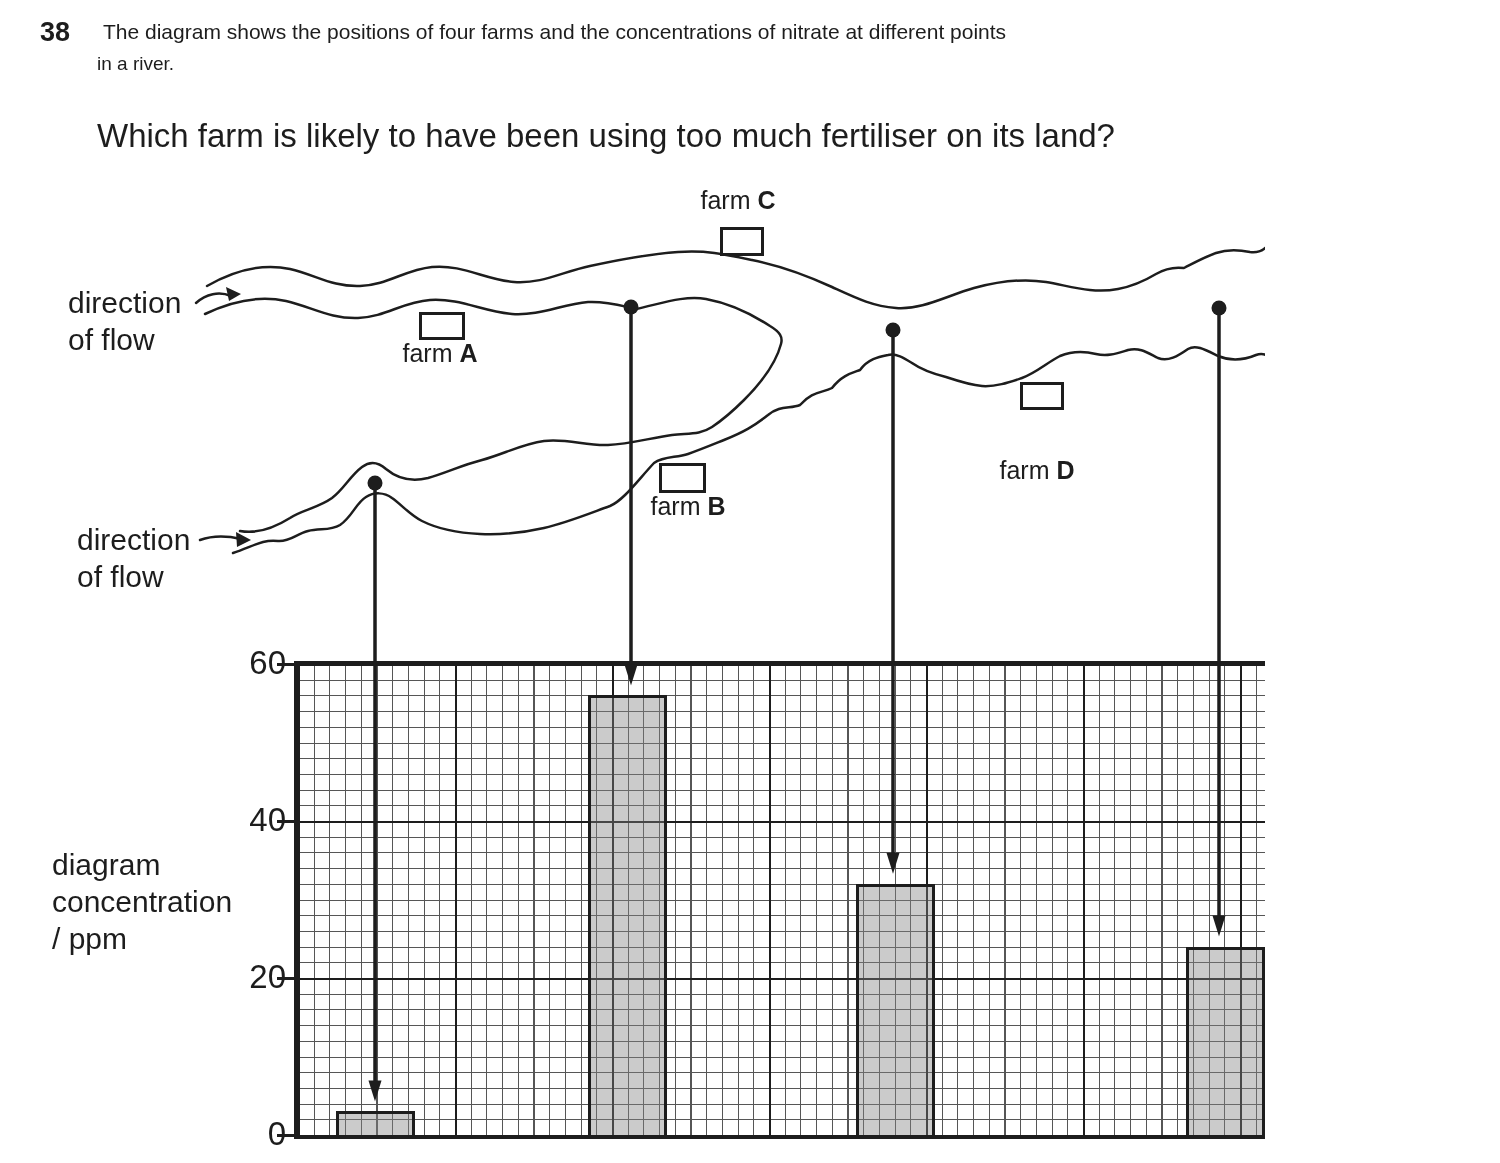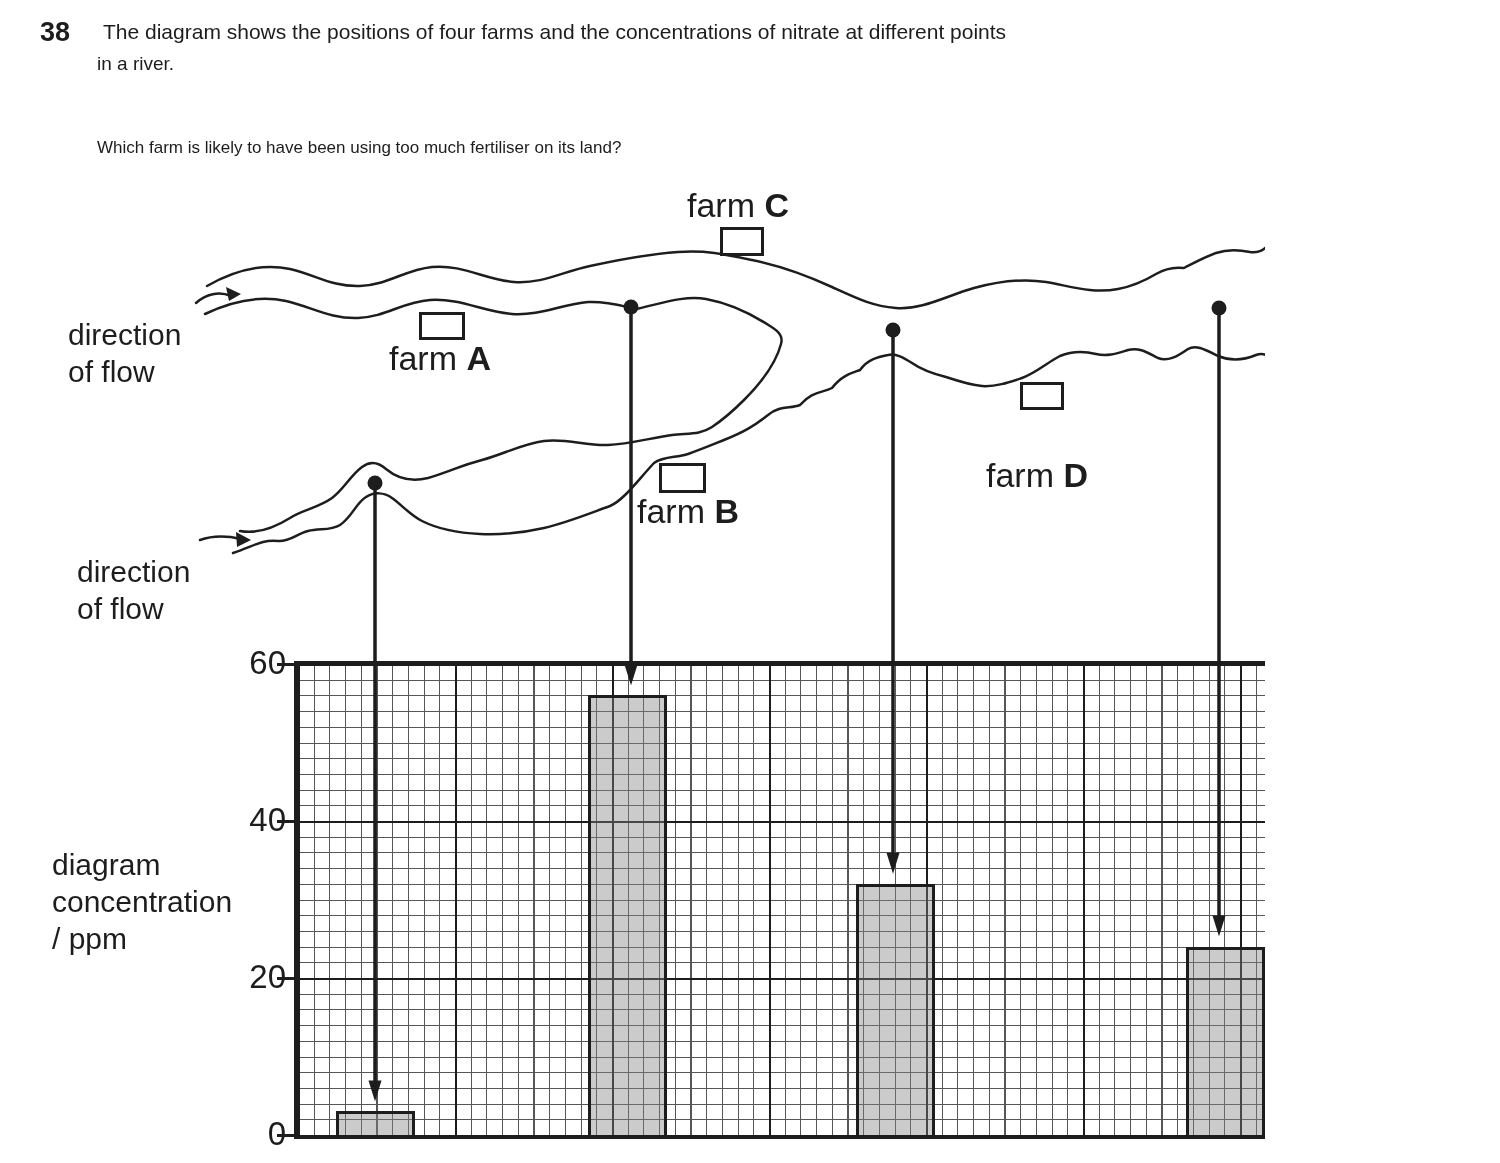--- a/index.html
+++ b/index.html
@@ -4,23 +4,23 @@
 <style>
   html,body{margin:0;padding:0;background:#fff;}
   #canvas{
     position:relative;width:1265px;height:1163px;background:#ffffff;
     font-family:"Liberation Sans", sans-serif;color:#1d1d1d;overflow:hidden;
   }
   .abs{position:absolute;}
   .qnum{left:40px;top:16px;font-size:27px;font-weight:bold;line-height:32px;}
   .qline1{left:103px;top:16px;font-size:21px;line-height:32px;}
   .qline2{left:97px;top:48px;font-size:19px;line-height:32px;}
-  .qprompt{left:97px;top:132px;font-size:17px;line-height:32px;}
-  .flow-label{font-size:30px;line-height:37px;margin-top:32px;}
-  .farm-label{font-size:34px;white-space:nowrap;transform:translateX(-50%);}
+  .qprompt{left:97px;top:120px;font-size:33px;line-height:32px;}
+  .flow-label{font-size:30px;line-height:37px;}
+  .farm-label{font-size:25px;white-space:nowrap;transform:translateX(-50%);}
   .farm-label b{font-weight:bold;}
   .farm-box{border:3px solid #1d1d1d;background:#fff;}
   .ylabel{left:52px;top:846px;font-size:30px;line-height:37px;}
   .tick-label{width:80px;text-align:right;font-size:33px;line-height:36px;}
   .tick-mark{background:#1d1d1d;width:21px;height:3px;left:277px;}
   
   #chart{
     left:294px;top:661px;width:1099px;height:471px;
     border-left:4px solid #1d1d1d;border-bottom:4px solid #1d1d1d;
     border-top:3px solid #1d1d1d;border-right:3px solid #1d1d1d;

